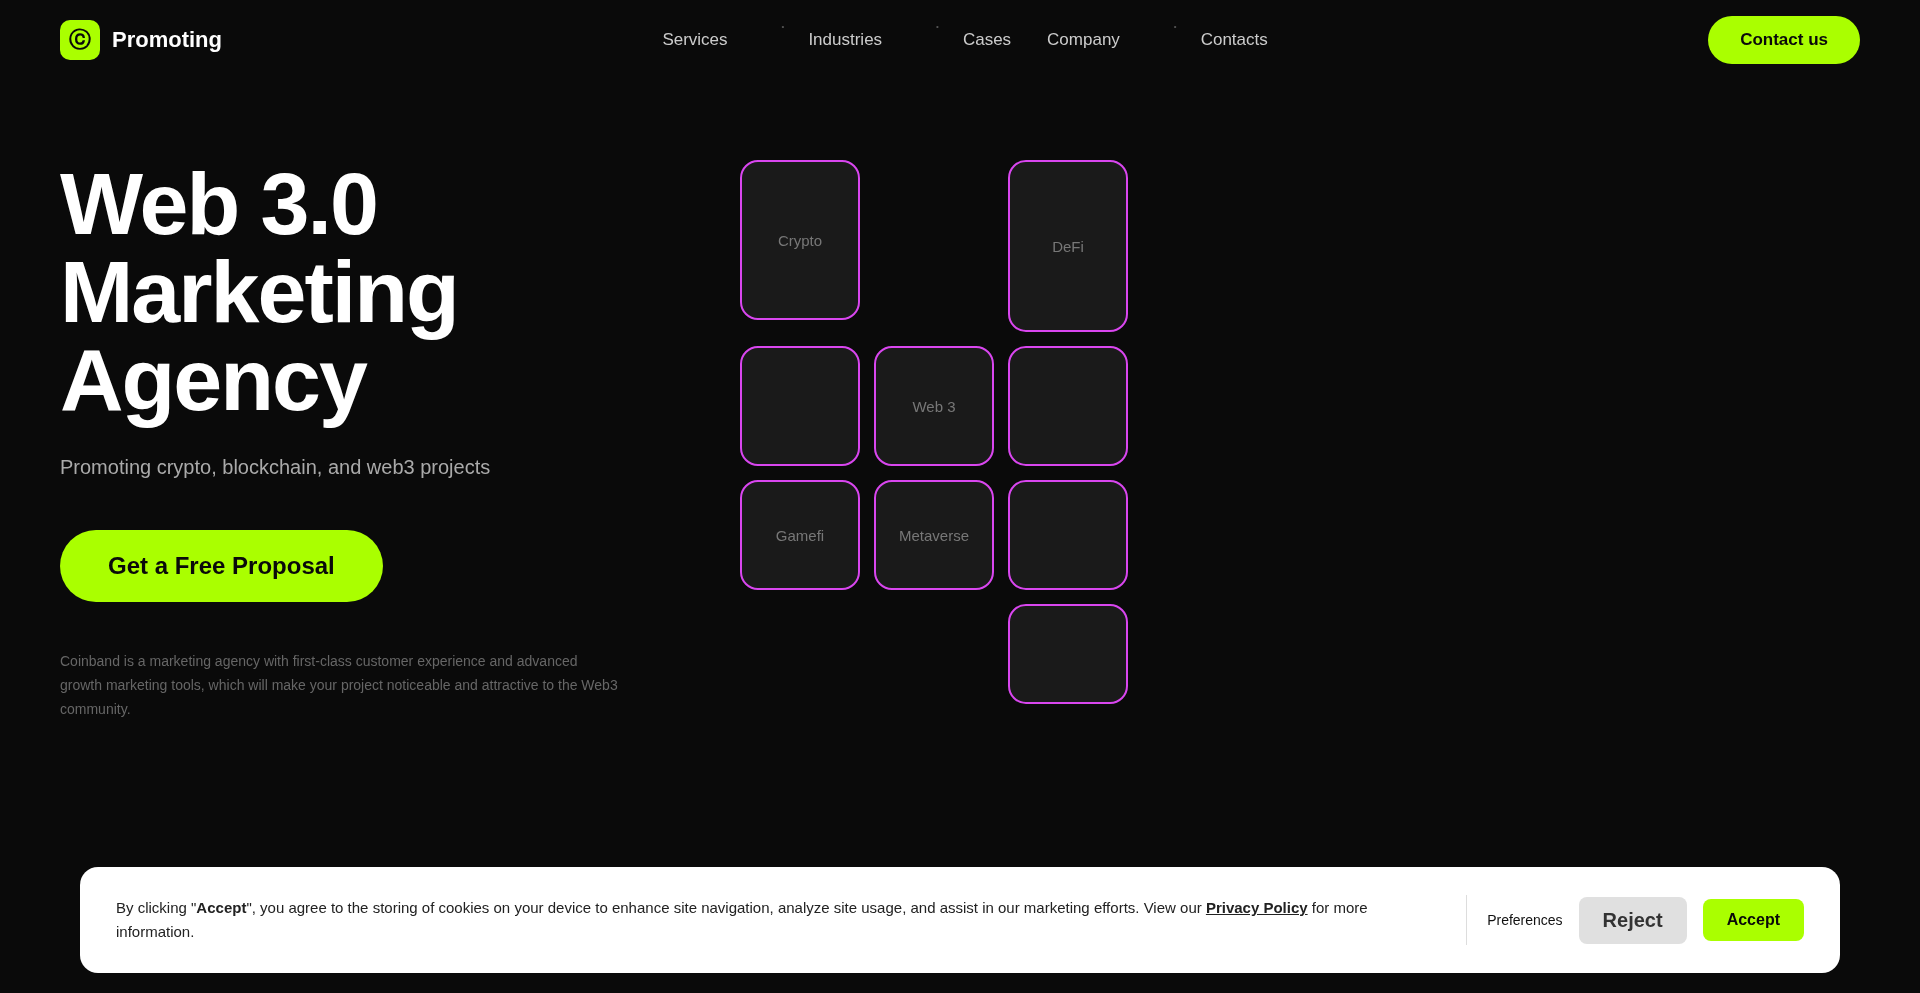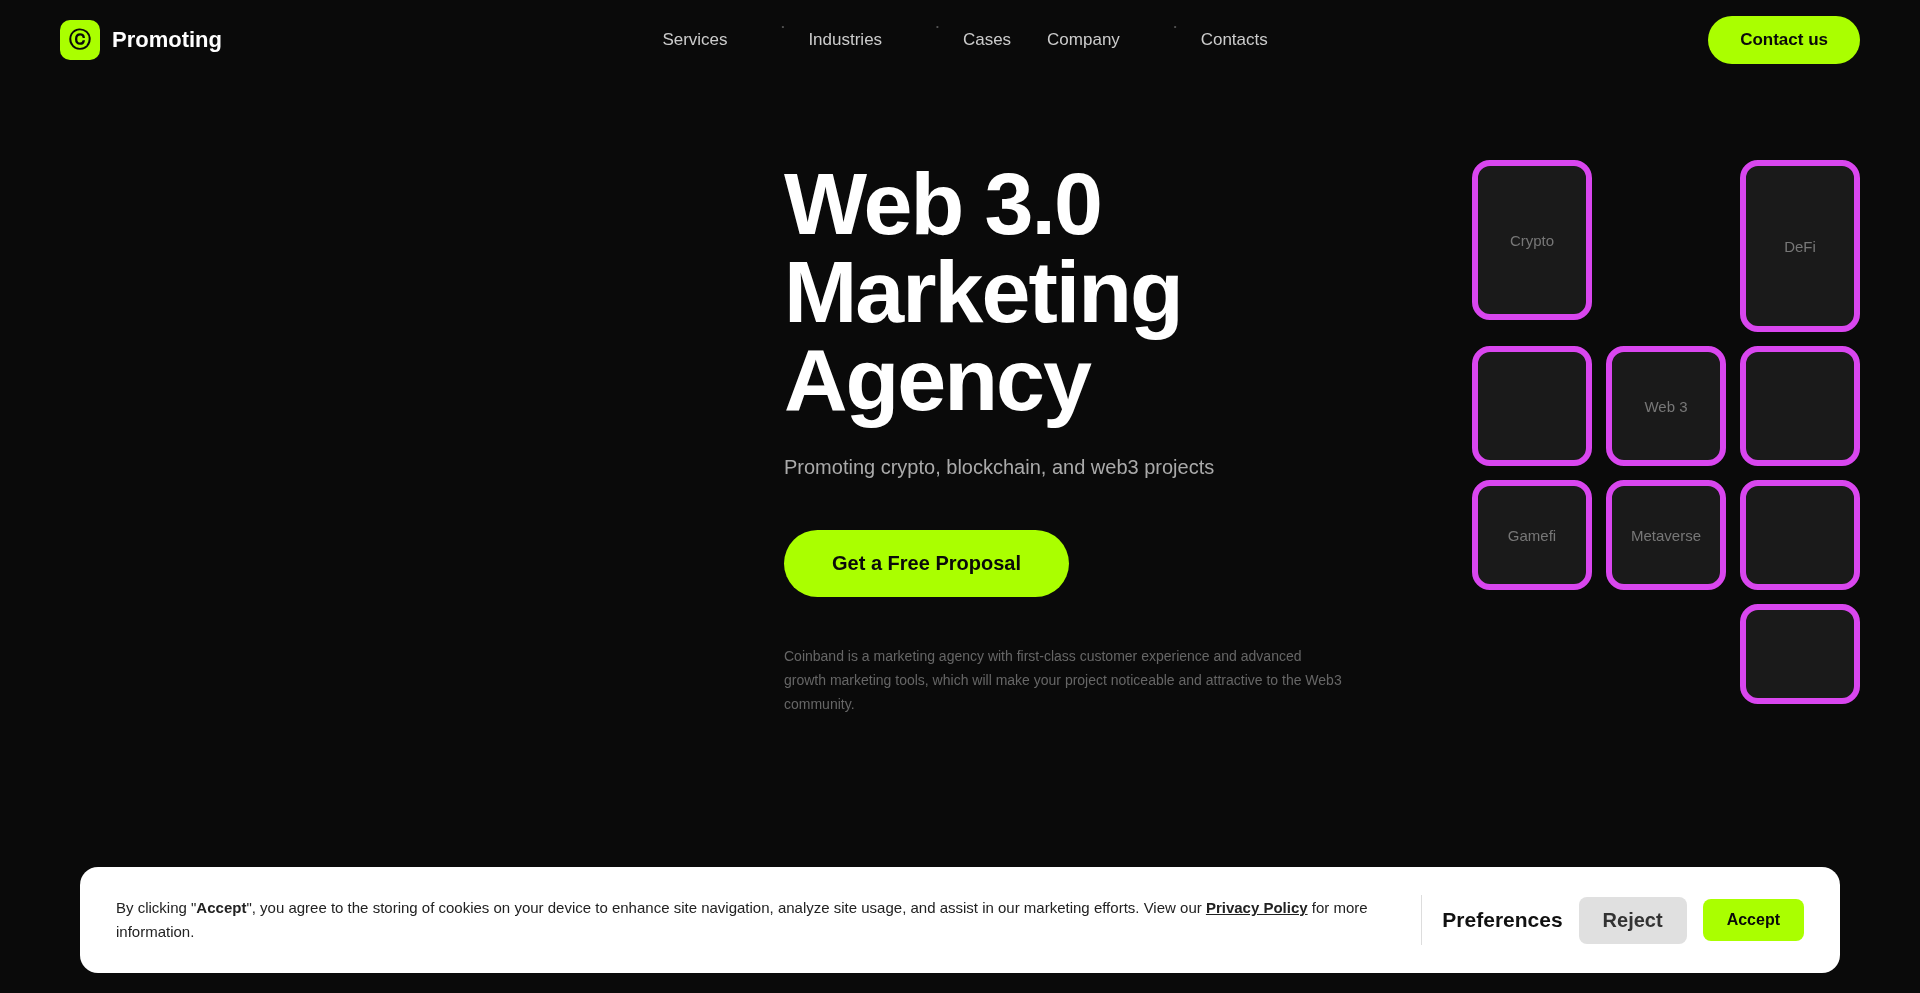--- a/index.html
+++ b/index.html
@@ -78,24 +78,23 @@
       font-weight: 600;
       cursor: pointer;
       transition: background 0.2s;
       text-align: center;
     }
 
     
     .hero {
       display: flex;
       align-items: flex-start;
-      justify-content: flex-end;
+      justify-content: flex-start;
       padding: 60px 60px 40px 60px;
       min-height: 640px;
-      gap: 8px;
     }
     .hero-left {
       max-width: 680px;
       padding-top: 20px;
     }
     .hero-title {
       font-size: 88px;
       font-weight: 800;
       line-height: 1.0;
       letter-spacing: -2px;
@@ -107,21 +106,21 @@
       color: #aaaaaa;
       margin-bottom: 48px;
       line-height: 1.5;
     }
     .cta-btn {
       background: #aaff00;
       color: #0a0a0a;
       border: none;
       border-radius: 50px;
       padding: 22px 48px;
-      font-size: 20px;
+      font-size: 24px;
       font-weight: 700;
       cursor: pointer;
       transition: background 0.2s;
       display: inline-block;
     }
     .hero-desc {
       margin-top: 48px;
       font-size: 14px;
       color: #666;
       line-height: 1.7;
@@ -132,21 +131,21 @@
     .hero-right {
       display: grid;
       grid-template-columns: 120px 120px 120px;
       grid-template-rows: auto auto auto auto auto;
       gap: 14px;
       padding-top: 20px;
       align-content: start;
     }
     .card {
       background: #1a1a1a;
-      border: 6px solid #d946ef;
+      border: 2px solid #d946ef;
       border-radius: 18px;
       display: flex;
       align-items: center;
       justify-content: center;
       color: #777;
       font-size: 15px;
       font-weight: 500;
       cursor: pointer;
       transition: border-color 0.2s, color 0.2s;
     }
@@ -242,22 +241,22 @@
     }
     .cookie-actions {
       display: flex;
       align-items: center;
       gap: 16px;
       flex-shrink: 0;
     }
     .pref-btn {
       background: transparent;
       border: none;
-      font-size: 21px;
-      font-weight: 700;
+      font-size: 14px;
+      font-weight: 400;
       color: #111;
       cursor: pointer;
       white-space: nowrap;
     }
     .reject-btn {
       background: #e0e0e0;
       border: none;
       border-radius: 8px;
       padding: 12px 24px;
       font-size: 20px;

